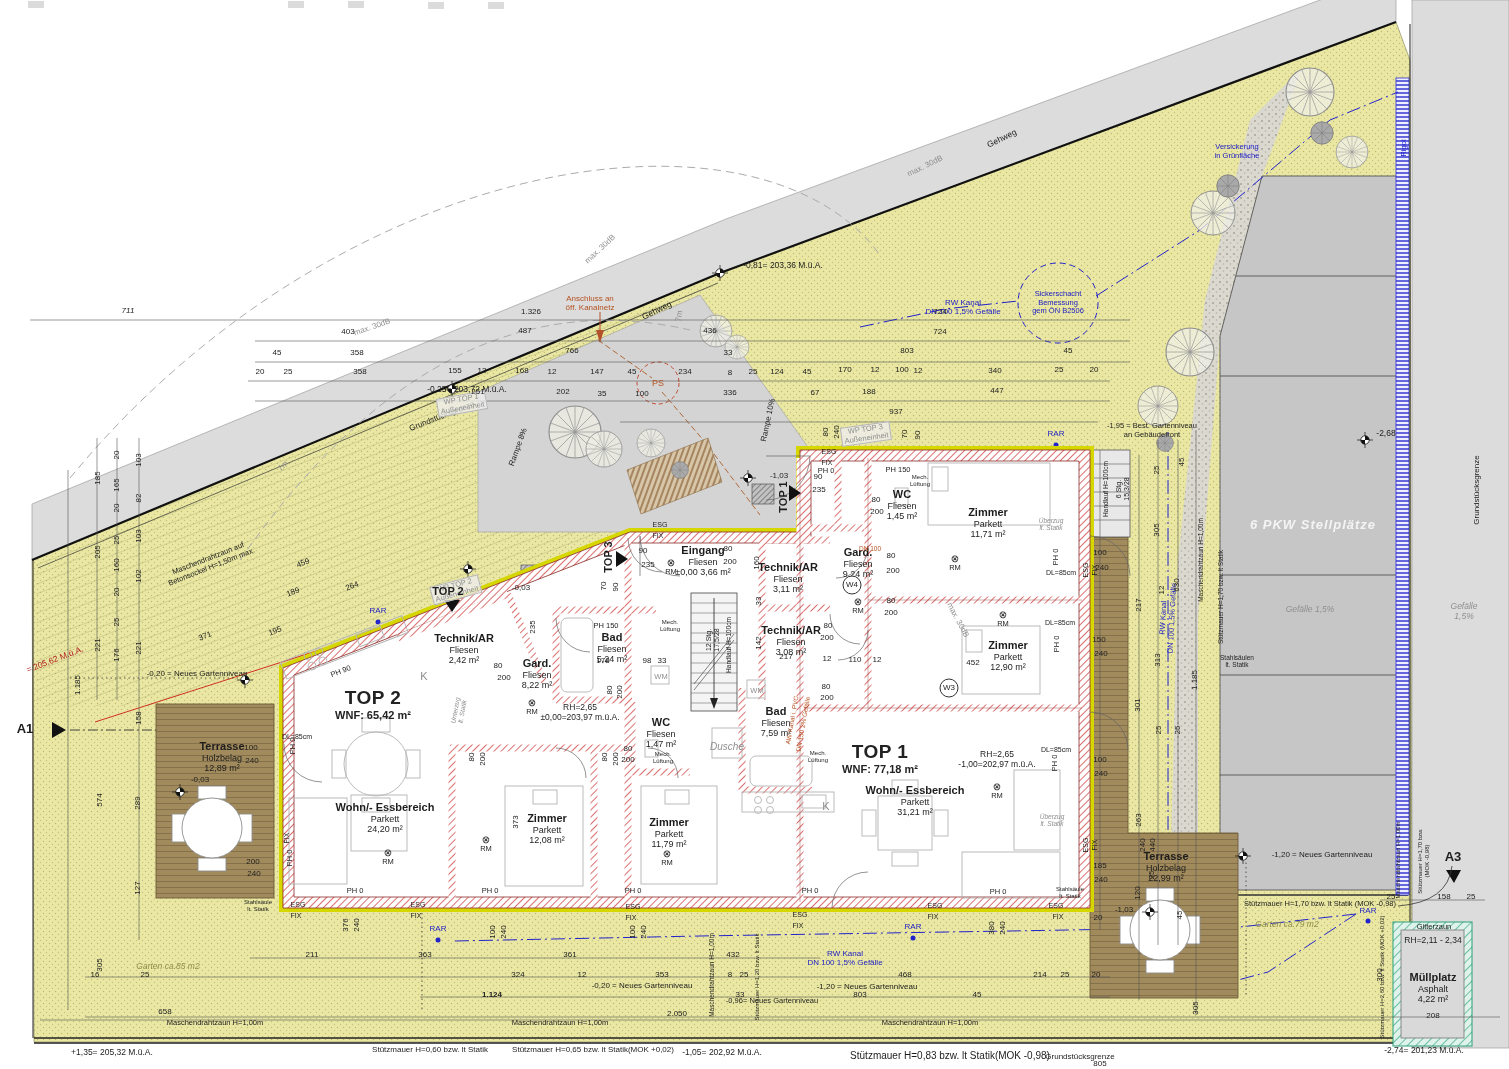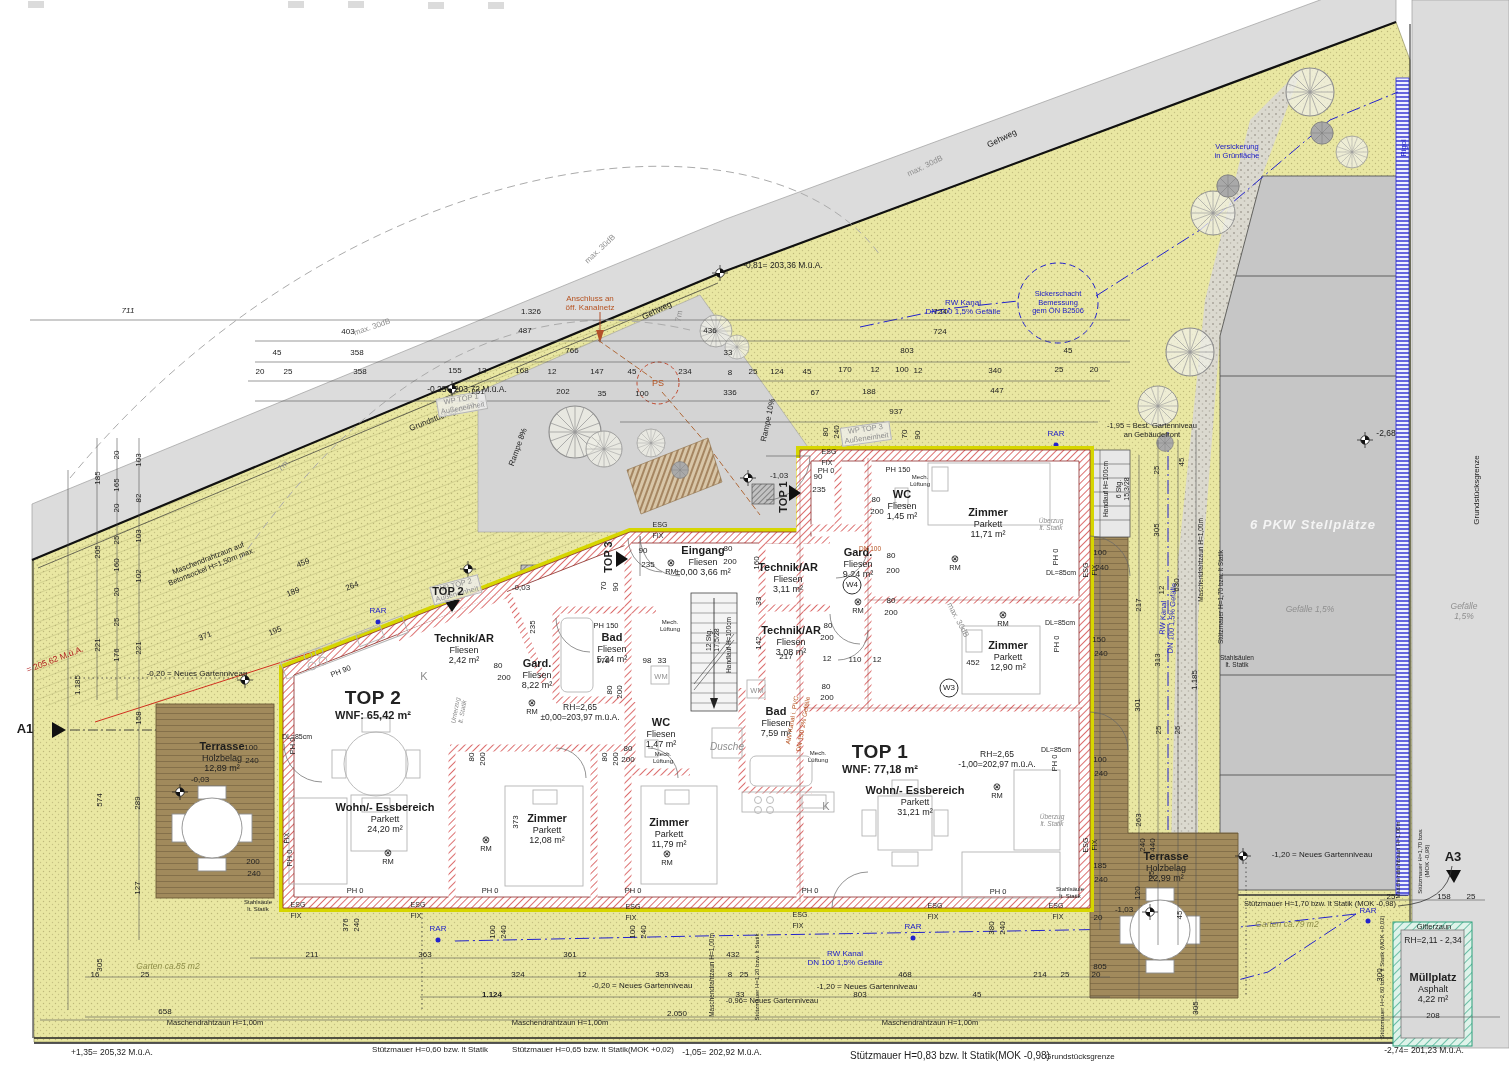--- a/index.html
+++ b/index.html
@@ -845,21 +845,21 @@
       </div>
       <div class="lbl dim" style="left: 977px; top: 995px; transform: translate(-50%, -50%);">
         <div>45</div>
       </div>
       <div class="lbl dim" style="left: 165px; top: 1012px; transform: translate(-50%, -50%);">
         <div>658</div>
       </div>
       <div class="lbl dim" style="left: 677px; top: 1014px; transform: translate(-50%, -50%);">
         <div>2.050</div>
       </div>
-      <div class="lbl dim" style="left: 1100px; top: 967px; transform: translate(-50%, -50%);">
+      <div class="lbl dim" style="left: 1100px; top: 1064px; transform: translate(-50%, -50%);">
         <div>805</div>
       </div>
       <div class="lbl dim" style="left: 1196px; top: 1008px; transform: translate(-50%, -50%) rotate(-90deg);">
         <div>305</div>
       </div>
       <div class="lbl dim" style="left: 1433px; top: 1016px; transform: translate(-50%, -50%);">
         <div>208</div>
       </div>
       <div class="lbl dim" style="left: 346px; top: 925px; transform: translate(-50%, -50%) rotate(-90deg);">
         <div>376</div>

